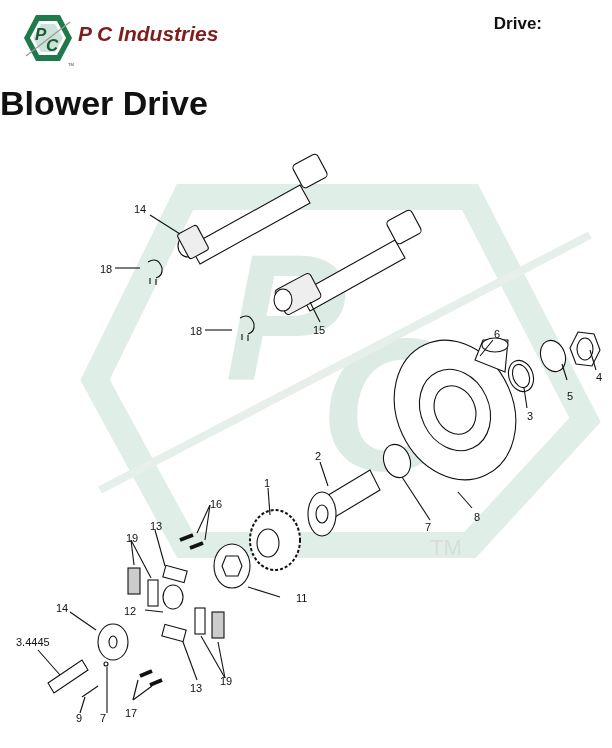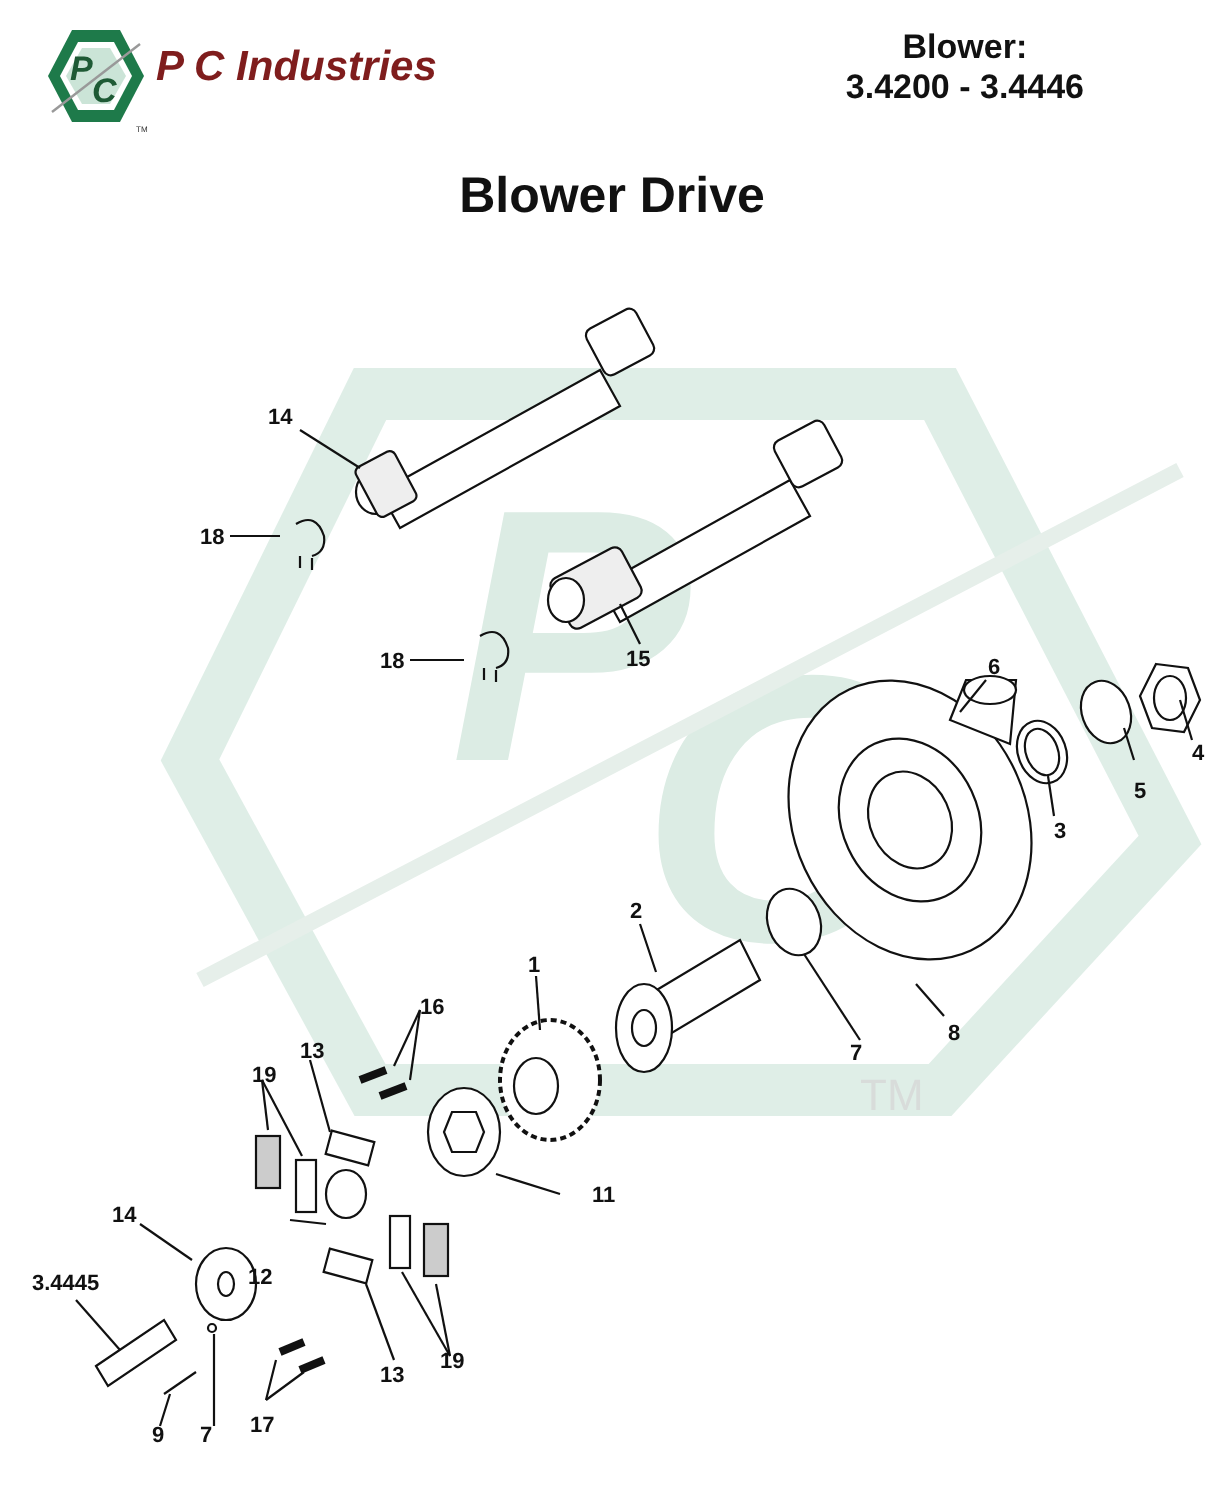--- a/index.html
+++ b/index.html
@@ -1,41 +1,40 @@
 <!DOCTYPE html>
 <html><head>
 <meta charset="utf-8">
 <style>
   html,body{margin:0;padding:0;background:#fff;}
   body{width:612px;height:748px;position:relative;overflow:hidden;font-family:"Liberation Sans",sans-serif;}
   .abs{position:absolute;}
   .brand{left:78px;top:22px;font-size:21px;font-weight:bold;font-style:italic;color:#7f1d1d;}
   .groups{right:70px;top:14px;text-align:center;font-size:17px;font-weight:bold;line-height:20px;color:#111;}
-  .title{left:0;width:612px;top:84px;text-align:center;font-size:25px;font-weight:bold;color:#111;}
-  .lbl{position:absolute;font-size:11px;font-weight:bold;color:#111;line-height:12px;}
+  .title{left:0;width:612px;top:84px;text-align:left;font-size:34px;font-weight:bold;color:#111;}
+  .lbl{position:absolute;font-size:11px;font-weight:normal;color:#111;line-height:12px;}
   svg text{font-family:"Liberation Sans",sans-serif;}
 </style>
 </head>
 <body>
 
 <div class="abs" style="left:22px;top:12px;width:52px;height:52px;">
   <svg width="52" height="52" viewBox="0 0 52 52">
     <polygon points="14,3 38,3 50,26 38,49 14,49 2,26" fill="#1e7a4a"></polygon>
     <polygon points="17,9 35,9 44,26 35,43 17,43 8,26" fill="#fff"></polygon>
     <polygon points="19,12 33,12 41,26 33,40 19,40 11,26" fill="#2f9460" opacity="0.25"></polygon>
     <text x="13" y="28" font-size="17" font-weight="bold" font-style="italic" fill="#1e5a35">P</text>
     <text x="24" y="39" font-size="17" font-weight="bold" font-style="italic" fill="#1e5a35">C</text>
     <line x1="4" y1="44" x2="48" y2="10" stroke="#999" stroke-width="1.2"></line>
   </svg>
   <span class="abs" style="left:46px;top:50px;font-size:4px;color:#333;">TM</span>
 </div>
 <div class="abs brand">P C Industries</div>
 <div class="abs groups">
-  <div>Blower:</div>
-  <div>3.4200 - 3.4446</div>
+  <div>Drive:</div>
 </div>
 <div class="abs title">Blower Drive</div>
 
 <svg class="abs" style="left:0;top:0;" width="612" height="748" viewBox="0 0 612 748">
 
   <g fill="none" stroke="#dcece4" stroke-width="26" opacity="0.9">
     <polygon points="185,197 470,197 585,420 470,545 185,545 95,380"></polygon>
   </g>
   <g fill="#dcece4">
     <text x="225" y="380" font-size="180" font-family="Liberation Serif,serif" font-style="italic" font-weight="bold">P</text>
@@ -162,20 +161,20 @@
 <div class="lbl" style="left:567px;top:390px;">5</div>
 <div class="lbl" style="left:527px;top:410px;">3</div>
 <div class="lbl" style="left:315px;top:450px;">2</div>
 <div class="lbl" style="left:264px;top:477px;">1</div>
 <div class="lbl" style="left:425px;top:521px;">7</div>
 <div class="lbl" style="left:474px;top:511px;">8</div>
 <div class="lbl" style="left:210px;top:498px;">16</div>
 <div class="lbl" style="left:150px;top:520px;">13</div>
 <div class="lbl" style="left:126px;top:532px;">19</div>
 <div class="lbl" style="left:296px;top:592px;">11</div>
-<div class="lbl" style="left:124px;top:605px;margin-top:28px;">12</div>
+<div class="lbl" style="left:124px;top:605px;">12</div>
 <div class="lbl" style="left:56px;top:602px;">14</div>
 <div class="lbl" style="left:16px;top:636px;">3.4445</div>
 <div class="lbl" style="left:190px;top:682px;">13</div>
 <div class="lbl" style="left:220px;top:675px;">19</div>
 <div class="lbl" style="left:125px;top:707px;">17</div>
 <div class="lbl" style="left:76px;top:712px;">9</div>
 <div class="lbl" style="left:100px;top:712px;">7</div>
 
 </body></html>

